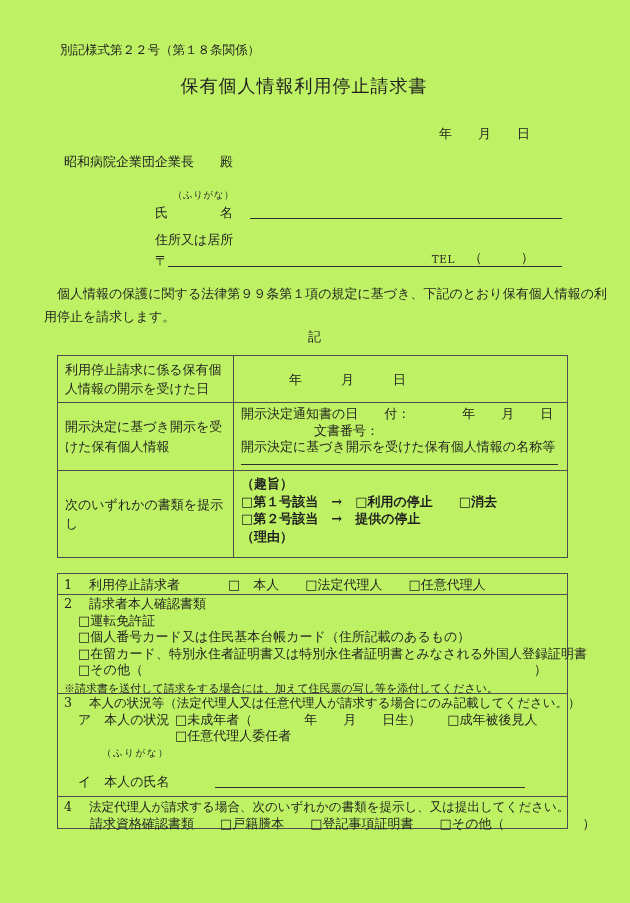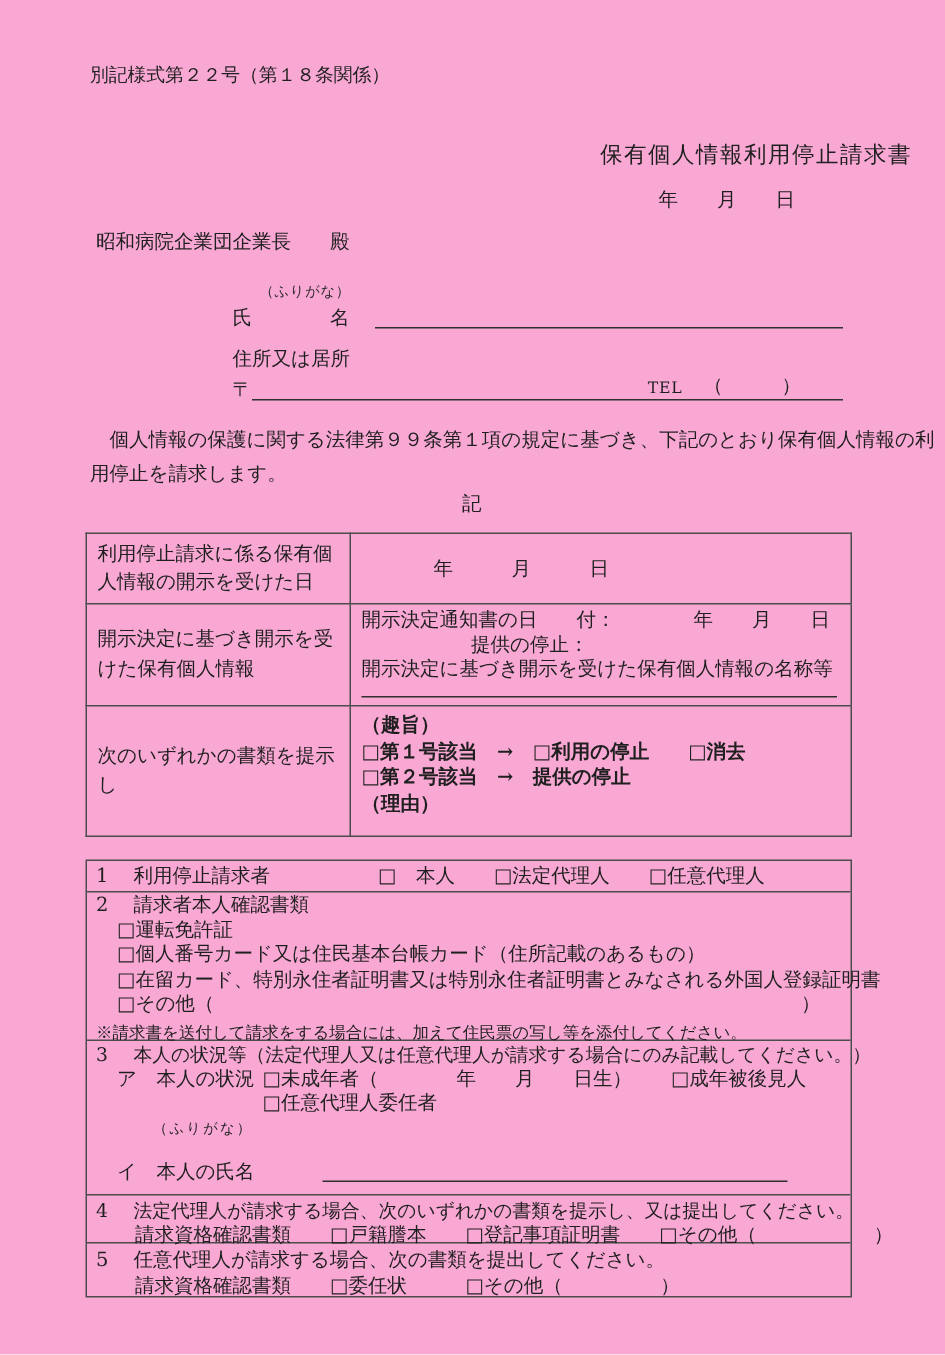--- a/index.html
+++ b/index.html
@@ -1,49 +1,49 @@
 <!DOCTYPE html>
 <html lang="ja"><head>
 <meta charset="utf-8">
 <style>
   * { box-sizing: border-box; margin: 0; padding: 0; }
   html,body { background:#ffffff; }
   .page {
     position: relative;
     width: 630px;
     height: 903px;
-    background: #f9a8d4;
+    background: #bef264;
     color: #1f1f1f;
     font-family: "DejaVu Serif", "Liberation Serif", serif;
     font-size: 13px;
     line-height: 1;
     overflow: hidden;
   }
   .abs { position: absolute; }
   .pre { white-space: pre; }
 
   .form-number { top: 44px; left: 60px; font-size: 12.5px; }
-  .doc-title   { top: 96px; left: 0; width: 608px; text-align: right; font-size: 15px; letter-spacing: 1px; }
+  .doc-title   { top: 77px; left: 0; width: 608px; text-align: center; font-size: 18px; letter-spacing: 1px; }
   .top-date    { top: 127px; right: 100px; }
   .addressee   { top: 155px; left: 64px; }
 
   .furigana-1  { top: 190px; left: 173px; font-size: 9.5px; letter-spacing: .5px; color:#2a2a2a; }
   .name-row    { top: 204px; left: 155px; right: 68px; display: flex; align-items: flex-end; }
   .name-row .lbl { white-space: pre; }
   .uline { border-bottom: 1px solid #2f2f2f; }
   .name-row .uline { flex: 1; height: 15px; margin-left: 17px; }
 
   .addr-label  { top: 233px; left: 155px; }
   .postal-row  { top: 250px; left: 155px; right: 68px; display: flex; align-items: flex-end; }
   .postal-row .uline { flex: 1; height: 17px; position: relative; }
   .tel-group { position: absolute; right: 28px; bottom: 2px; display: flex; align-items: flex-end; }
   .tel-label { font-size: 10.5px; letter-spacing: .5px; }
   .tel-parens { margin-left: 14px; white-space: pre; font-size: 13px; }
 
-  .body-par { top: 283px; left: 60px; width: 514px; }
+  .body-par { top: 283px; left: 44px; width: 514px; }
   .body-par div { line-height: 22.5px; white-space: pre; }
   .record-heading { top: 330px; left: 0; width: 630px; text-align: center; letter-spacing: 1px; }
 
   
   table.t1 { position: absolute; top: 355px; left: 57px; width: 511px;
              border-collapse: collapse; table-layout: fixed; }
   .t1 td { border: 1px solid #4d4d4d; vertical-align: middle; padding: 3px 7px; }
   .t1 .c1 { width: 176px; line-height: 19.5px; margin-left: 16px; }
   .t1 .r1 td { height: 47px; }
   .t1 .r2 td { height: 68px; }
@@ -56,21 +56,21 @@
   .t1 .r3 .ln { line-height: 17.5px; }
   .t1 .r3 td.c2 { vertical-align: top; }
 
   
   .t2 { position: absolute; top: 573px; left: 57px; width: 511px; border: 1px solid #4d4d4d; }
   .t2-row { border-top: 1px solid #4d4d4d; padding: 1px 6px; }
   .t2-row:first-child { border-top: none; }
   .t2 .ln { line-height: 16.5px; white-space: pre; }
   .t2 .num { display: inline-block; width: 25px; }
   .row-1 { height: 20px; display: flex; align-items: center; }
-  .row-1 .opts { margin-left: 72px; }
+  .row-1 .opts { margin-left: 48px; }
   .row-2 { height: 99px; }
   .row-3 { height: 103px; }
   .row-4 { height: 32px; padding-top: 2px; }
   .row-5 { height: 36px; padding-top: 4px; }
   .indent-cb { padding-left: 14px; }
   .other-line { display: flex; justify-content: space-between; padding-right: 14px; }
   .t2 .note { font-size: 11px; line-height: 15px; margin-top: 2px; white-space: pre; }
   .sec-head { font-size: 12.5px; }
   .sub-a { display: flex; }
   .sub-a .sub-label { display: inline-block; width: 97px; white-space: pre; }
@@ -126,21 +126,21 @@
   <table class="t1">
     <tbody>
         <tr class="r1">
       <td class="c1">利用停止請求に係る保有個人情報の開示を受けた日</td>
       <td class="c2 val">年　　　月　　　日</td>
     </tr>
     <tr class="r2">
       <td class="c1">開示決定に基づき開示を受けた保有個人情報</td>
       <td class="c2">
         <div class="ln">開示決定通知書の日　　付：　　　　年　　月　　日</div>
-        <div class="ln docnum">提供の停止：</div>
+        <div class="ln docnum">文書番号：</div>
         <div class="ln">開示決定に基づき開示を受けた保有個人情報の名称等</div>
         <div class="uline"></div>
       </td>
     </tr>
     <tr class="r3">
       <td class="c1">次のいずれかの書類を提示し</td>
       <td class="c2">
         <div class="cell">
           <div class="ln">（趣旨）</div>
           <div class="ln">□第１号該当　→　□利用の停止　　□消去</div>
@@ -184,20 +184,16 @@
         <span class="flbl">イ　本人の氏名</span>
         <span class="uline"></span>
       </div>
     </div>
 
     <div class="t2-row row-4">
       <div class="ln sec-head"><span class="num">4</span><span>法定代理人が請求する場合、次のいずれかの書類を提示し、又は提出してください。</span></div>
       <div class="ln docs-line">請求資格確認書類　　□戸籍謄本　　□登記事項証明書　　□その他（　　　　　　）</div>
     </div>
 
-    <div class="t2-row row-5">
-      <div class="ln"><span class="num">5</span><span>任意代理人が請求する場合、次の書類を提出してください。</span></div>
-      <div class="ln docs-line">請求資格確認書類　　□委任状　　　□その他（　　　　　）</div>
-    </div>
 
   </div>
 
 </div>
 
 </body></html>

